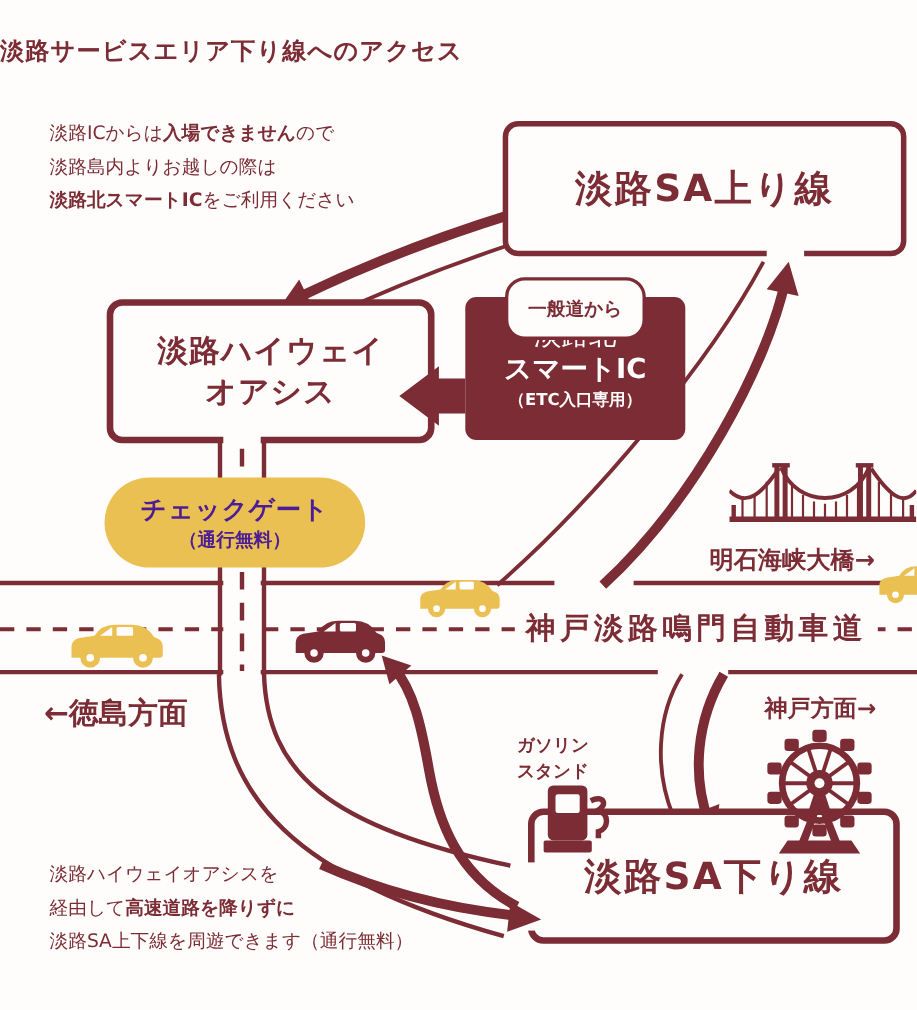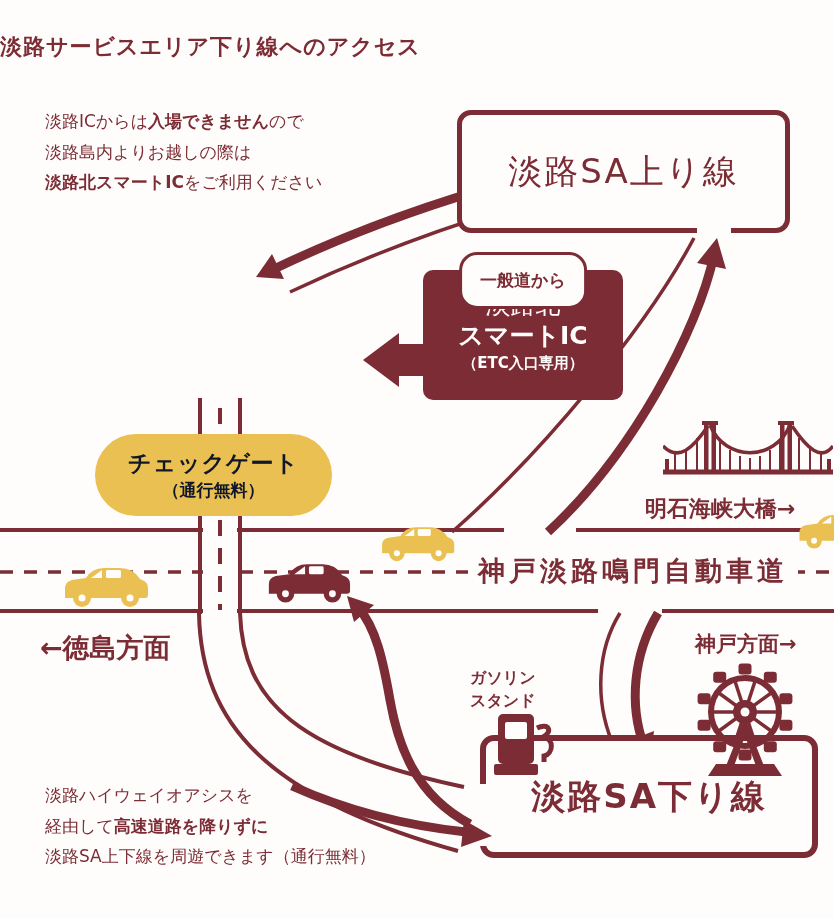--- a/index.html
+++ b/index.html
@@ -18,31 +18,31 @@
   .mf{fill:var(--maroon);stroke:none;}
   .bgf{fill:var(--bg);stroke:none;}
 
   .title{left:0;right:0;top:32px;text-align:left;font-size:22px;font-weight:900;letter-spacing:1px;z-index:2;}
   .note{font-size:17px;line-height:1.8;font-weight:500;z-index:2;}
   .note b{font-weight:900;}
   .note-top{left:45px;top:106px;}
   .note-bottom{left:45px;top:780px;}
 
   .nodebox{background:var(--bg);border:5px solid var(--maroon);border-radius:14px;display:flex;flex-direction:column;align-items:center;justify-content:center;z-index:2;}
-  .sa-up{left:457px;top:110px;width:333px;height:123px;font-size:34px;font-weight:400;letter-spacing:2px;}
+  .sa-up{left:457px;top:110px;width:367px;height:123px;font-size:34px;font-weight:700;letter-spacing:2px;}
   .oasis{left:97px;top:272px;width:298px;height:131px;border-width:6px;font-size:28px;font-weight:900;line-height:1.3;letter-spacing:1px;}
   .sa-down{left:480px;top:735px;width:338px;height:123px;border-width:6px;font-size:34px;font-weight:900;letter-spacing:2px;}
 
   .smartic{left:423px;top:270px;width:200px;height:130px;background:var(--maroon);border-radius:10px;color:var(--bg);text-align:center;padding-top:20px;z-index:2;}
   .smartic .l1{font-size:25px;font-weight:400;line-height:1.2;}
   .smartic .l2{font-size:25px;font-weight:900;line-height:1.25;}
   .smartic .l3{font-size:15px;font-weight:700;margin-top:3px;}
   .badge{position:absolute;left:50%;top:-18px;transform:translateX(-50%);background:var(--bg);border:3px solid var(--maroon);border-radius:18px;padding:14px 18px;font-size:17px;font-weight:900;color:var(--maroon);white-space:nowrap;}
 
-  .checkgate{left:95px;top:434px;width:237px;height:82px;background:var(--yellow);border-radius:41px;display:flex;flex-direction:column;align-items:center;justify-content:center;color:#0f172a;z-index:4;}
+  .checkgate{left:95px;top:434px;width:237px;height:82px;background:var(--yellow);border-radius:41px;display:flex;flex-direction:column;align-items:center;justify-content:center;color:#4c1d95;z-index:4;}
   .checkgate .l1{font-size:23px;font-weight:900;letter-spacing:1px;}
   .checkgate .l2{font-size:17px;font-weight:900;}
 
   .lbl{font-weight:900;z-index:4;white-space:nowrap;}
   .lbl-bridge{left:645px;top:494px;font-size:22px;}
   .lbl-highway{left:468px;top:553px;font-size:27px;letter-spacing:4px;background:var(--bg);padding:0 10px;}
   .lbl-tokushima{left:40px;top:630px;font-size:27px;}
   .lbl-kobe{left:695px;top:630px;font-size:21px;}
   .lbl-gas{left:470px;top:666px;width:100px;text-align:left;font-size:16px;line-height:1.45;}
 
@@ -98,20 +98,24 @@
   <div class="abs note note-top">
     <div><span>淡路ICからは</span><b>入場できません</b><span>ので</span></div>
     <div>淡路島内よりお越しの際は</div>
     <div><b>淡路北スマートIC</b><span>をご利用ください</span></div>
   </div>
 
   <div class="abs nodebox sa-up">
     <span>淡路SA上り線</span>
   </div>
 
+  <div class="abs nodebox oasis">
+    <span>淡路ハイウェイ</span>
+    <span>オアシス</span>
+  </div>
 
   <div class="abs smartic">
     <div class="badge">一般道から</div>
     <div class="l1">淡路北</div>
     <div class="l2">スマートIC</div>
     <div class="l3">（ETC入口専用）</div>
   </div>
 
   <div class="abs nodebox sa-down">
     <span>淡路SA下り線</span>

